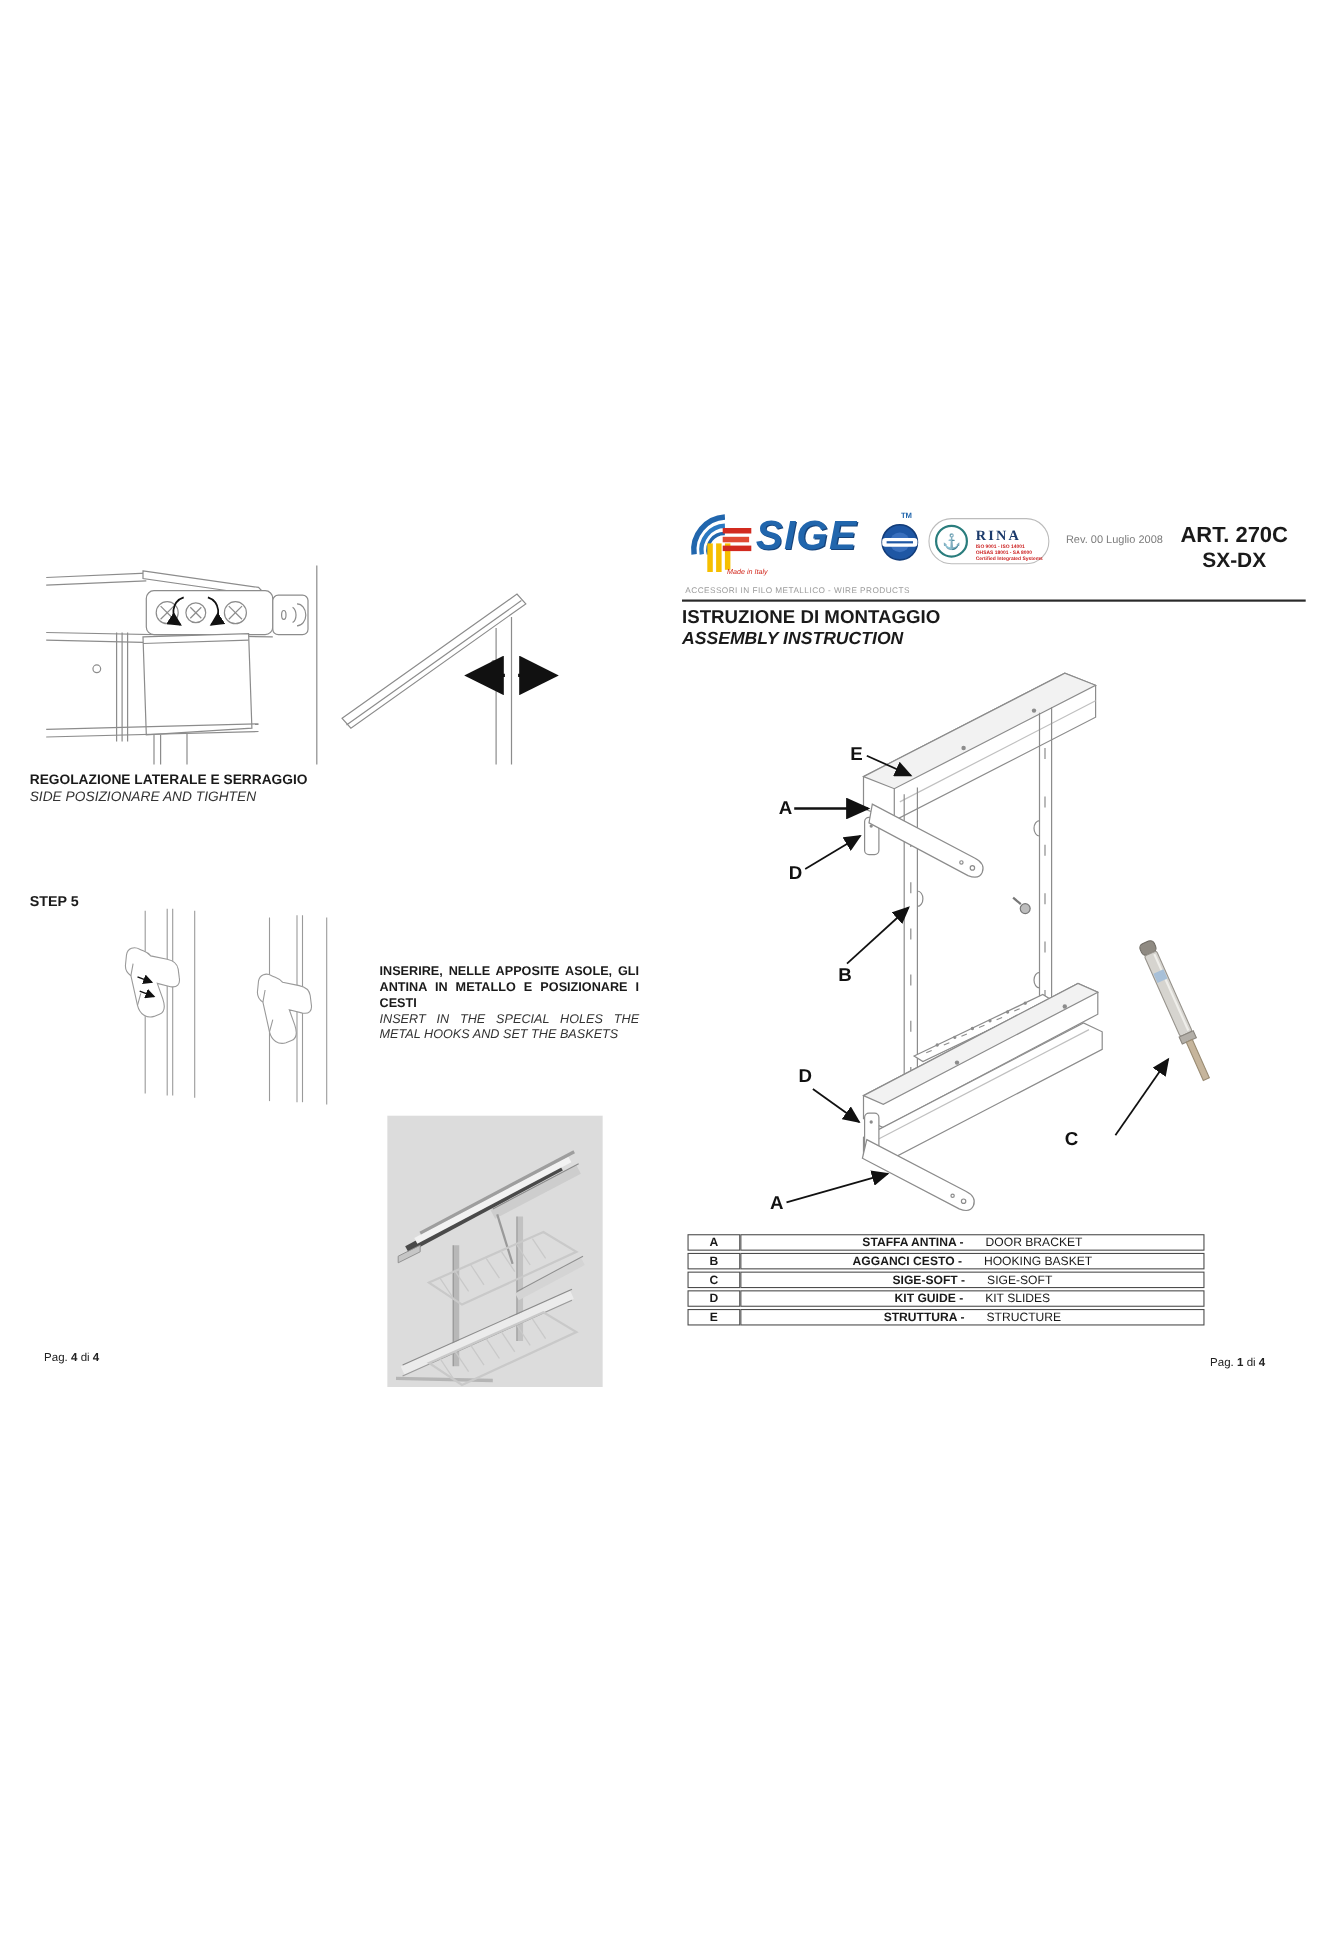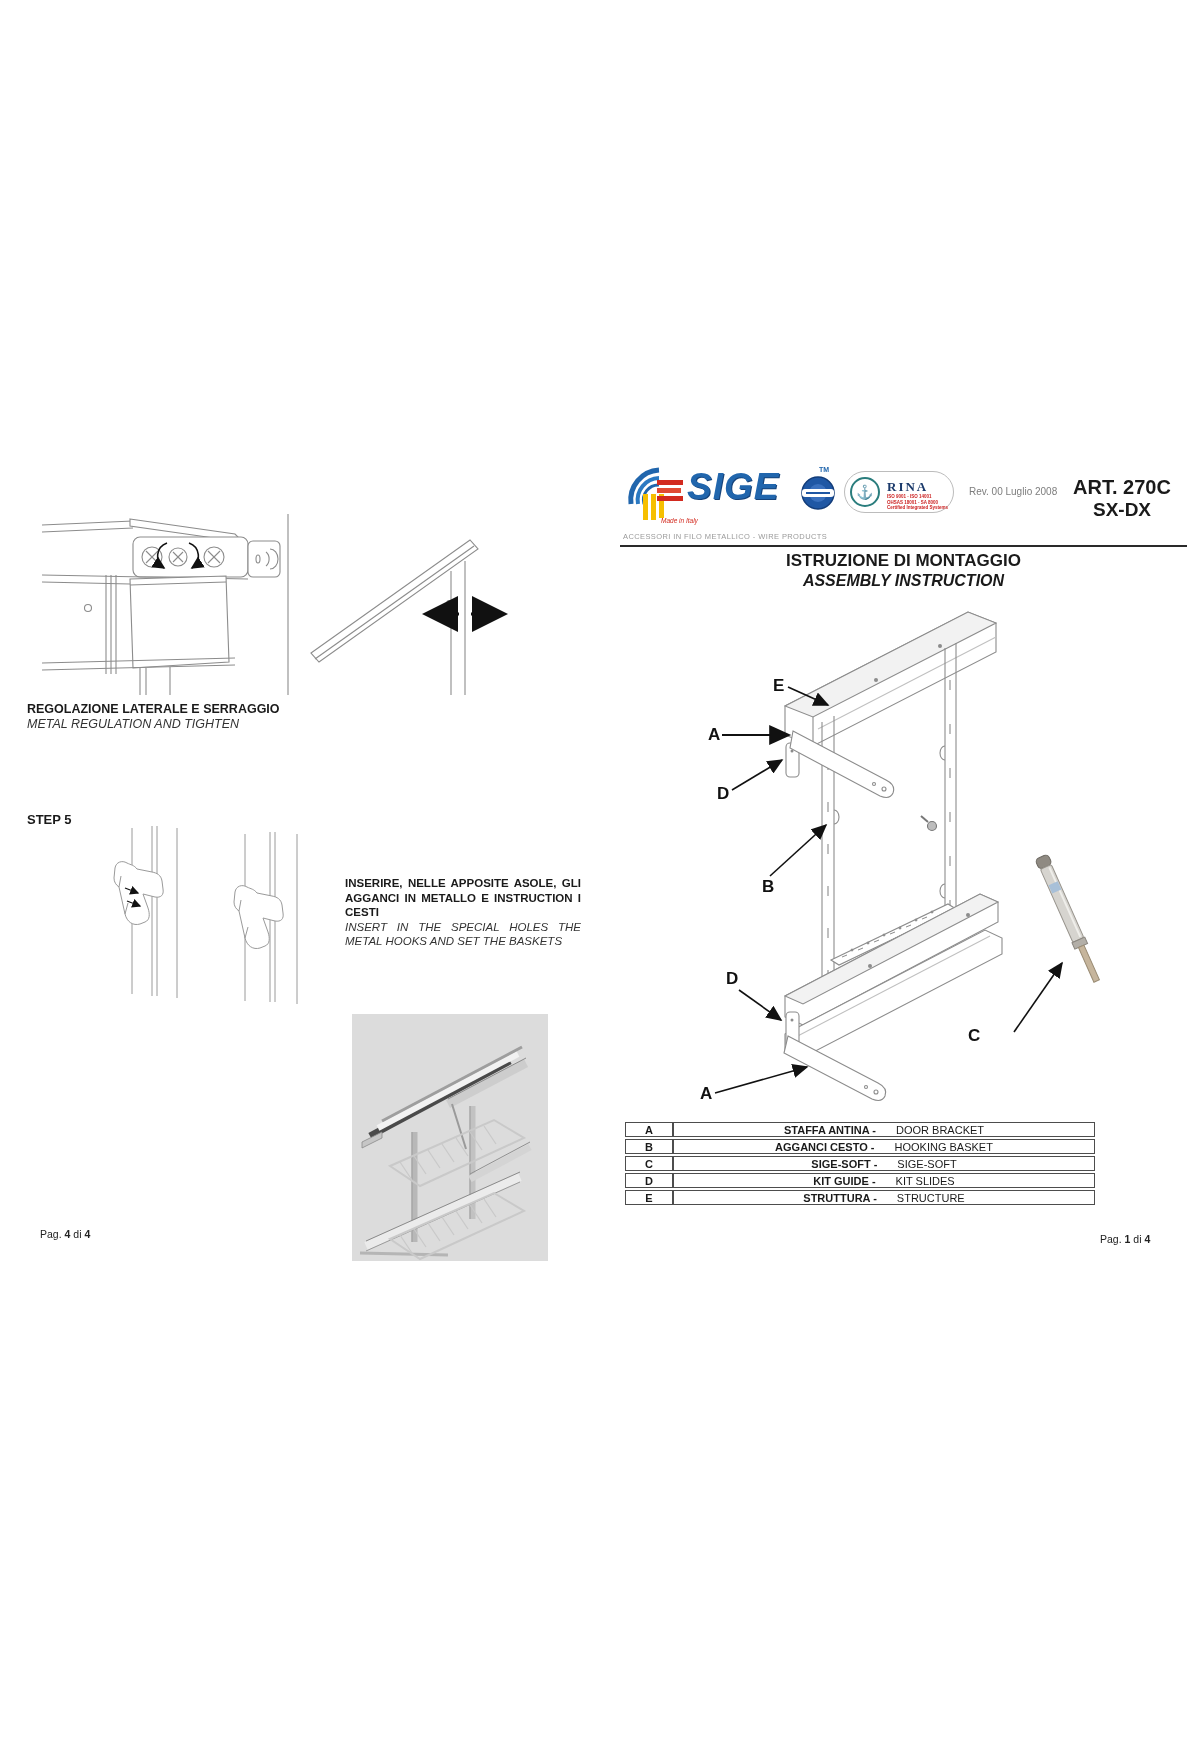--- a/index.html
+++ b/index.html
@@ -28,21 +28,21 @@
   .rina-name{position:absolute;left:42px;top:7px;font-family:Liberation Serif, serif;font-weight:bold;
     font-size:13px;letter-spacing:2px;color:#1b3a6b;}
   .rina-lines{position:absolute;left:42px;top:22px;font-size:4.5px;line-height:5.5px;color:#cc2222;font-weight:bold;}
 
   .rev-text{left:941px;top:486px;font-size:10px;color:#7d7d7d;padding-left:28px;}
   .art-block{left:1053px;top:476px;width:138px;text-align:center;font-weight:bold;}
   .art-line1{font-size:20px;line-height:23px;}
   .art-line2{font-size:19px;line-height:22px;}
 
   .header-rule{left:620px;top:545px;width:567px;border-top:2px solid #2a2a2a;height:0;}
-  .title-block{left:620px;top:551px;width:567px;text-align:center;}
+  .title-block{left:620px;top:551px;width:567px;}
   .title-it{font-size:17px;font-weight:bold;line-height:20px;}
   .title-en{font-size:16px;font-weight:bold;font-style:italic;line-height:19px;}
 
   
   .parts-table{left:625px;top:1120px;width:470px;border-collapse:separate;border-spacing:0 2px;}
   .parts-table td{border:1px solid #4d4d4d;height:13px;font-size:11px;padding:0 3px;background:#fff;}
   .parts-table td.key{width:40px;text-align:center;font-weight:bold;}
   .parts-table td.val{text-align:center;}
   .pt-it{font-weight:bold;}
   .pt-en{margin-left:20px;}
@@ -305,21 +305,21 @@
     <ellipse cx="419" cy="143" rx="2.5" ry="4.5"></ellipse>
   </g>
   <g stroke="#111" stroke-width="3">
     <line x1="429" y1="152" x2="398" y2="152" marker-end="url(#ahBig)"></line>
     <line x1="441" y1="152" x2="472" y2="152" marker-end="url(#ahBig)"></line>
   </g>
 </svg>
 
 <div class="abs reg-caption">
   <div class="reg-it">REGOLAZIONE LATERALE E SERRAGGIO</div>
-  <div class="reg-en">METAL REGULATION AND TIGHTEN</div>
+  <div class="reg-en">SIDE POSIZIONARE AND TIGHTEN</div>
 </div>
 
 <div class="abs step5-label">STEP 5</div>
 
 <svg class="abs" style="left:75px;top:826px;" width="235" height="255" viewBox="0 0 235 255">
   <defs>
     <marker id="ah3" markerWidth="8" markerHeight="7" refX="6" refY="3.5" orient="auto">
       <path d="M0,0 L7,3.5 L0,7 Z" fill="#111"></path>
     </marker>
     <path id="hookShape" d="M46,29 C41,26 35,28 34,34 L33,44 C33,48 35,51 38,53 L44,80 C46,88 52,92 59,90 L64,88 C69,86 69,80 67,74 L62,60 L74,63 C80,64 83,61 82,55 L81,47 C80,41 76,39 71,38 L56,35 C53,31 50,31 46,29 Z"></path>
@@ -338,21 +338,21 @@
     <use href="#hookShape" transform="translate(126,32)" fill="#ffffff"></use>
     <path d="M164,85 L166,74 M170,112 L173,101"></path>
   </g>
   <g stroke="#111" stroke-width="1.3">
     <line x1="50" y1="62" x2="63" y2="67" marker-end="url(#ah3)"></line>
     <line x1="52" y1="75" x2="65" y2="80" marker-end="url(#ah3)"></line>
   </g>
 </svg>
 
 <div class="abs instr-block">
-  <div class="instr-it">INSERIRE, NELLE APPOSITE ASOLE, GLI AGGANCI IN METALLO E INSTRUCTION I CESTI</div>
+  <div class="instr-it">INSERIRE, NELLE APPOSITE ASOLE, GLI ANTINA IN METALLO E POSIZIONARE I CESTI</div>
   <div class="instr-en">INSERT IN THE SPECIAL HOLES THE METAL HOOKS AND SET THE BASKETS</div>
 </div>
 
 <svg class="abs" style="left:352px;top:1014px;" width="196" height="247" viewBox="0 0 196 247">
   <rect width="196" height="247" fill="#dcdcdc"></rect>
   <g>
     <line x1="18" y1="122" x2="158" y2="47" stroke="#4a4a4a" stroke-width="7"></line>
     <line x1="26" y1="114" x2="166" y2="40" stroke="#f2f2f2" stroke-width="6"></line>
     <line x1="30" y1="107" x2="170" y2="33" stroke="#9e9e9e" stroke-width="3"></line>
     <line x1="96" y1="90" x2="174" y2="49" stroke="#cdcdcd" stroke-width="9"></line>

